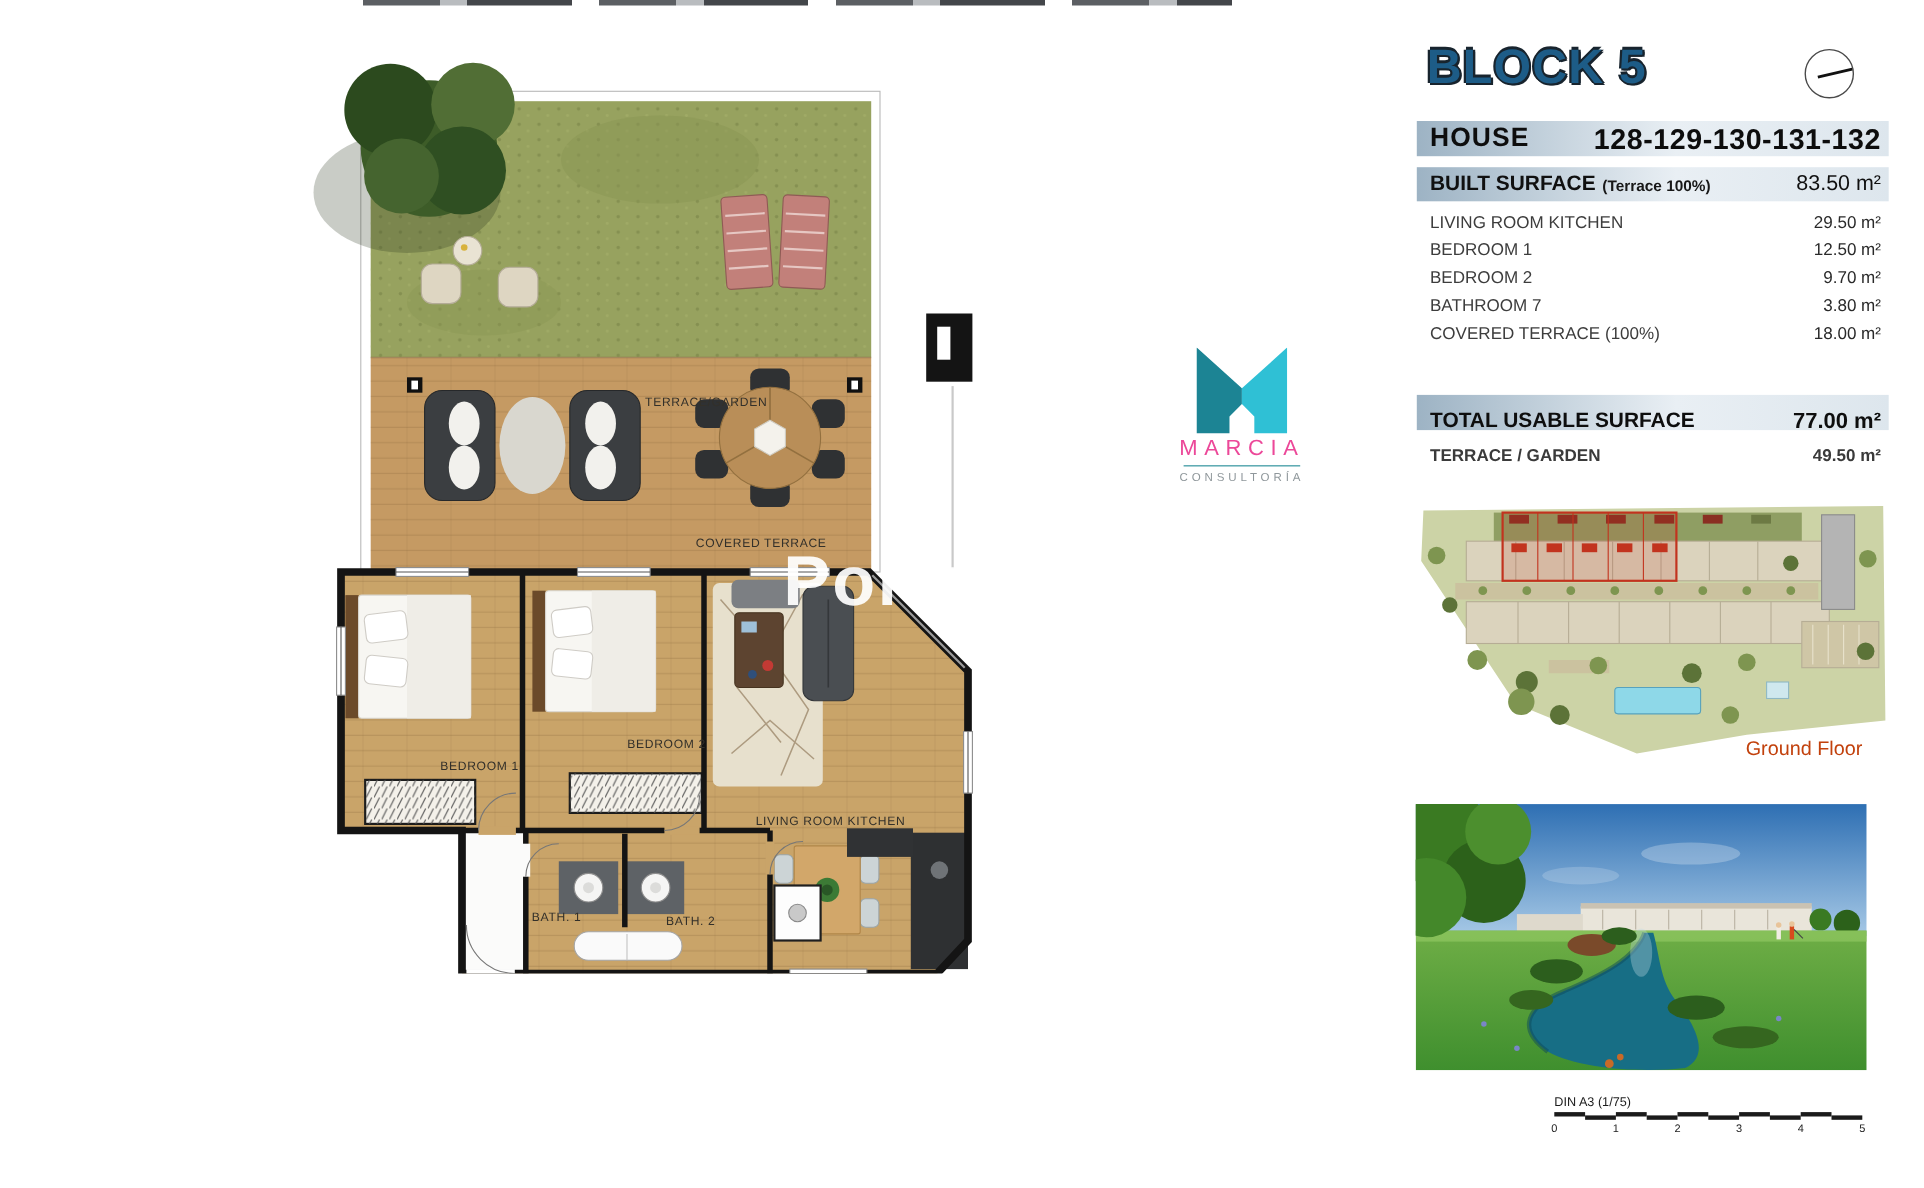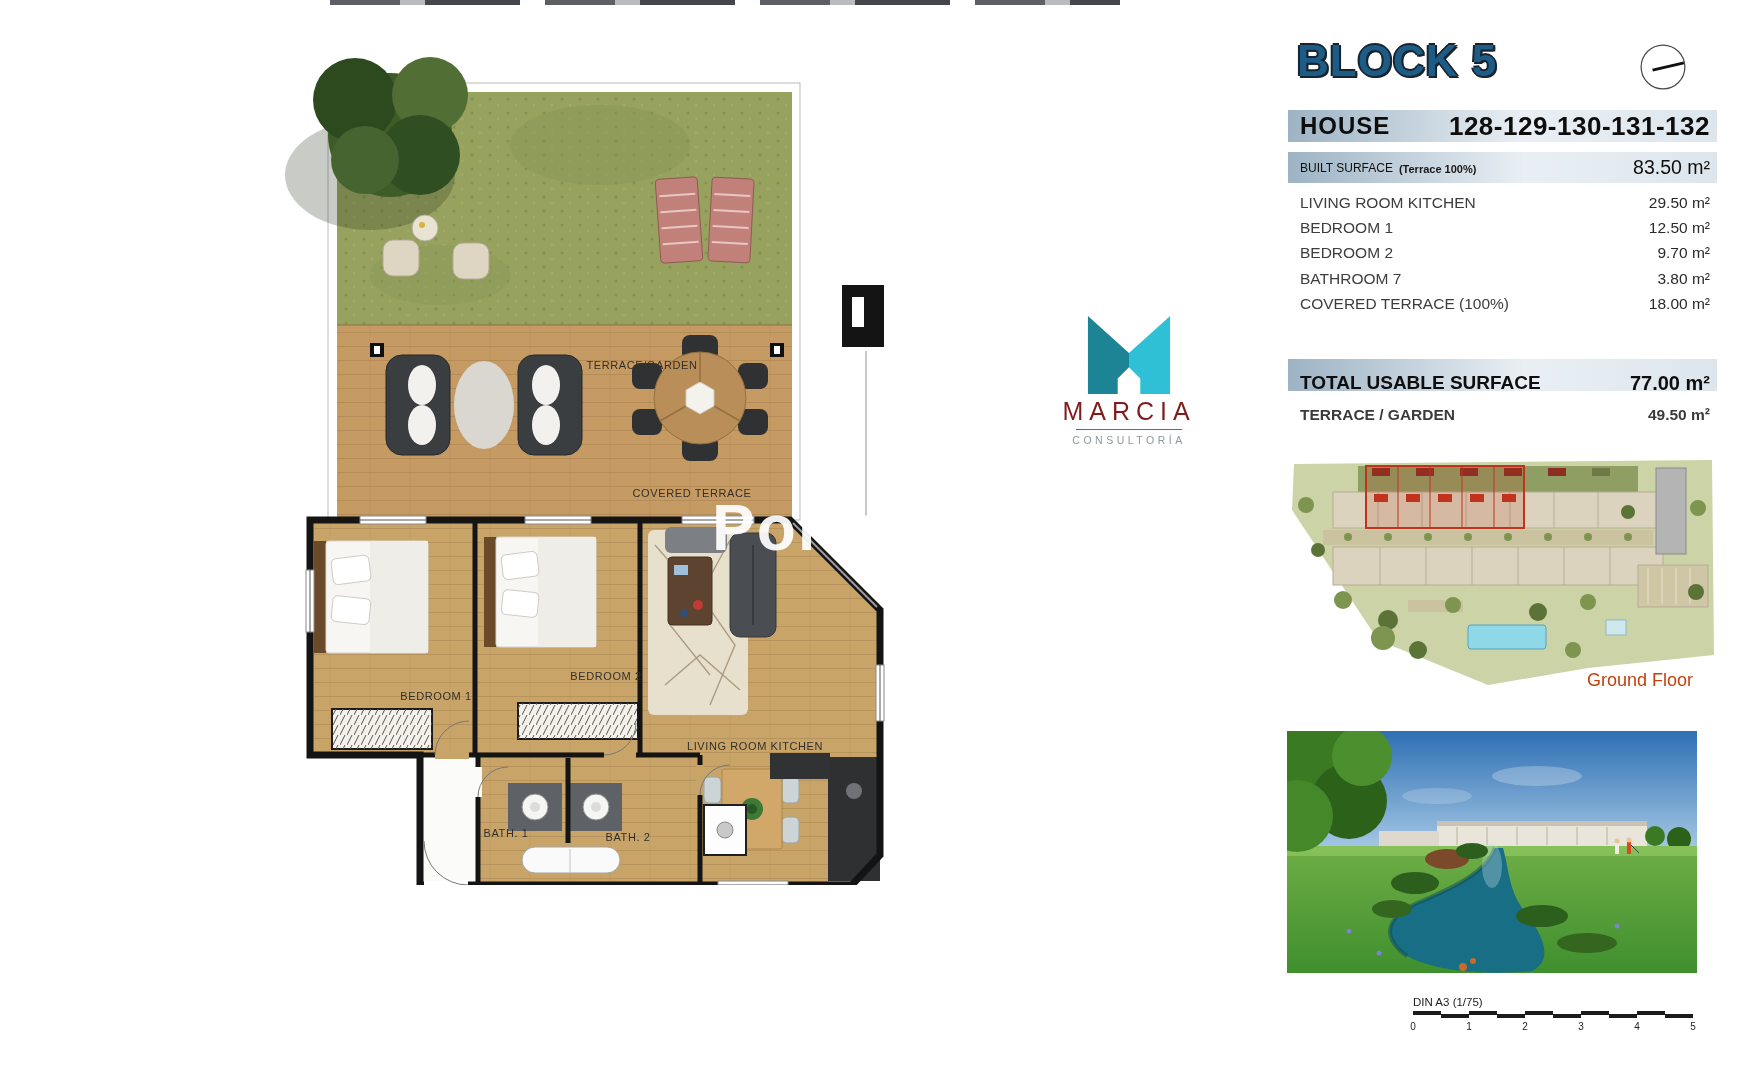--- a/index.html
+++ b/index.html
@@ -11,37 +11,37 @@
   .top-artifact{left:330px;top:0;width:790px;height:5px;
     background:repeating-linear-gradient(90deg,#5c5f63 0 70px,#b9bcbf 70px 95px,#43464a 95px 190px,#ffffff 190px 215px);}
 
   
   .watermark{left:712px;top:496px;font-size:64px;font-weight:bold;color:rgba(255,255,255,0.93);
     letter-spacing:2px;line-height:1;}
 
   
   .logo-wrap{left:1040px;top:316px;width:178px;text-align:center;}
   .logo-icon{display:block;margin:0 auto;}
-  .logo-name{margin-top:3px;font-size:25px;letter-spacing:6px;color:#7f1d1d;}
+  .logo-name{margin-top:3px;font-size:20px;letter-spacing:6px;color:#ec4899;}
   .logo-rule{width:106px;height:0;border-top:1px solid #1E8995;margin:3px auto 4px auto;}
   .logo-sub{font-size:10.5px;letter-spacing:3.5px;color:#8f979b;}
 
   
   .block-title{left:1288px;top:36px;width:360px;font-size:44px;font-weight:800;color:#1d5c87;
     letter-spacing:1px;padding-left:9px;
     text-shadow:2px 0 0 #18242e,-2px 0 0 #18242e,0 2px 0 #18242e,0 -2px 0 #18242e,2px 2px 0 #18242e;}
   .compass{left:1638px;top:42px;}
   .bar{left:1288px;width:429px;display:flex;align-items:center;box-sizing:border-box;
     background:linear-gradient(90deg,#9db3c4 0%,#e9eff4 55%,#dde6ed 100%);}
   .house-bar{top:110px;height:32px;justify-content:space-between;padding:0 7px 0 12px;gap:36px;}
   .house-label{font-size:24px;font-weight:800;color:#0d0d0d;letter-spacing:1px;}
   .house-numbers{font-size:26px;font-weight:800;color:#0d0d0d;letter-spacing:0.5px;}
   .built-bar{top:152px;height:31px;padding:0 7px 0 12px;}
-  .built-label{font-size:12px;font-weight:400;color:#101010;}
-  .built-note{font-size:11px;font-weight:700;color:#181818;margin-left:6px;margin-top:3px;}
+  .built-label{font-size:19px;font-weight:700;color:#101010;}
+  .built-note{font-size:14px;font-weight:700;color:#181818;margin-left:6px;margin-top:3px;}
   .built-value{margin-left:auto;font-size:19.5px;color:#101010;}
   .rooms{left:1288px;top:190px;width:429px;}
   .room-row{display:flex;justify-content:space-between;align-items:center;height:25.4px;
     padding:0 7px 0 12px;font-size:15.5px;color:#3d3d3d;}
   .room-row .val{color:#2a2a2a;}
   .total-bar{top:359px;height:32px;justify-content:space-between;padding:16px 7px 0 12px;}
   .total-label{font-size:19px;font-weight:800;color:#0e0e0e;}
   .total-value{font-size:20px;font-weight:bold;color:#0e0e0e;}
   .terrace-row{left:1288px;top:402px;width:429px;display:flex;justify-content:space-between;
     align-items:center;height:26px;padding:0 7px 0 12px;box-sizing:border-box;

